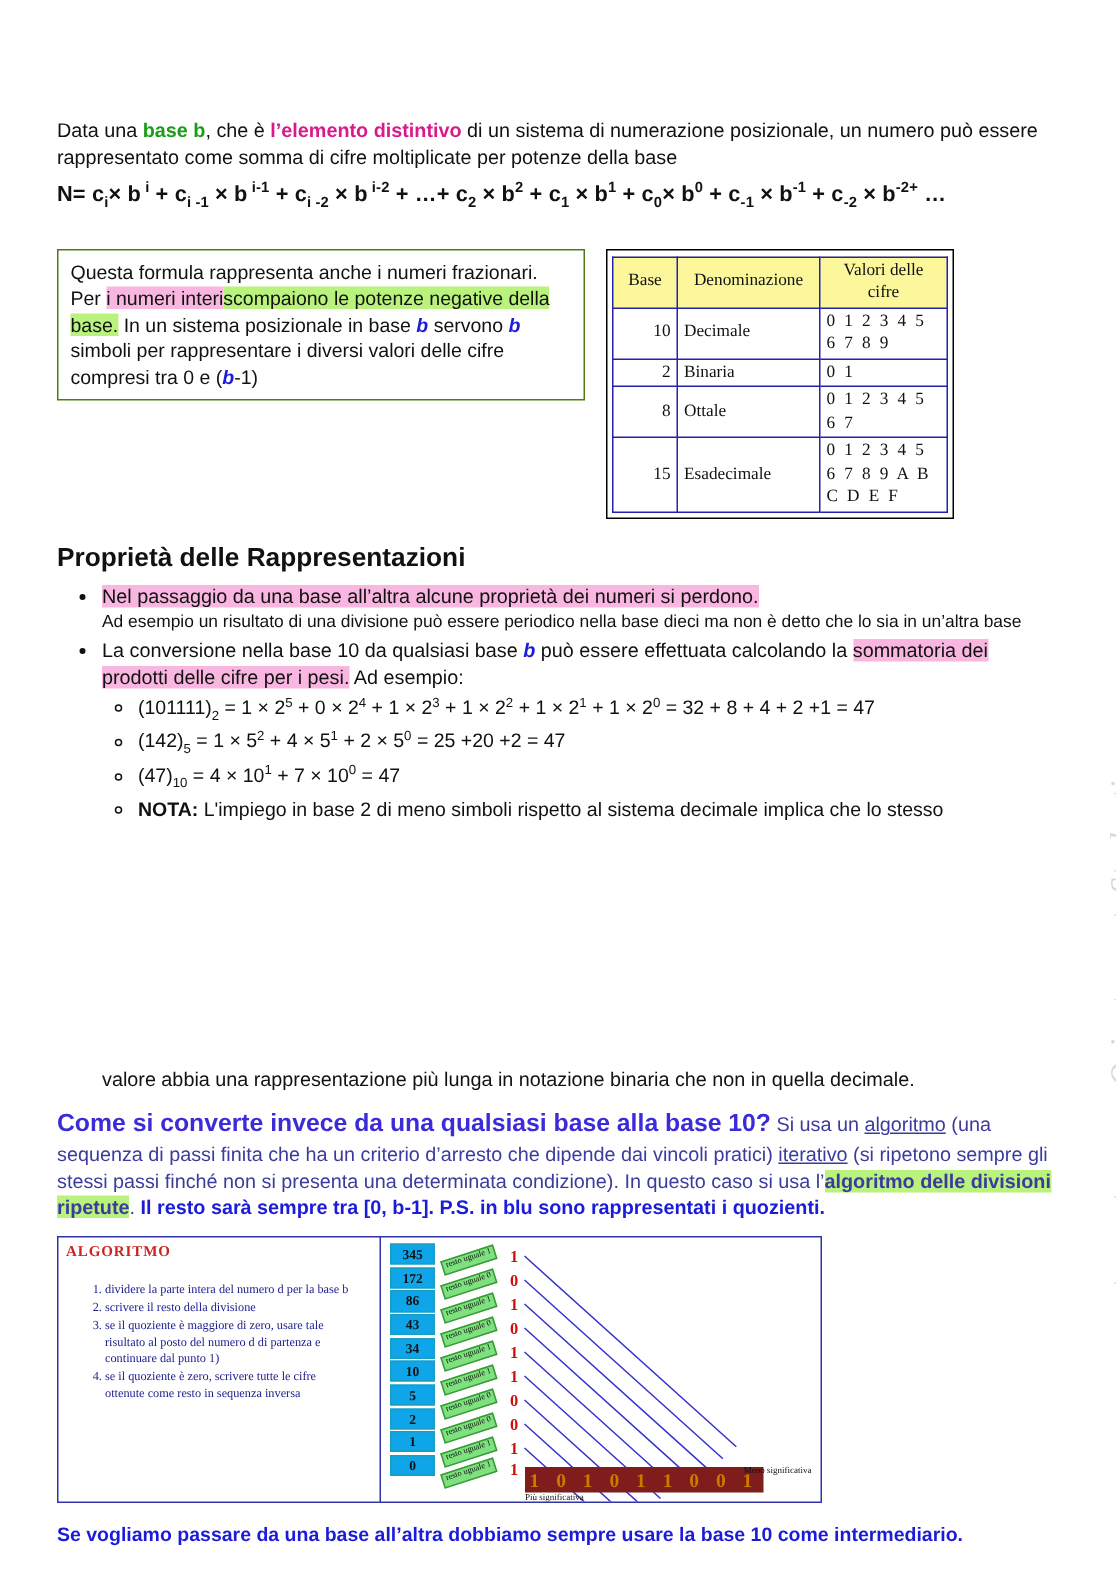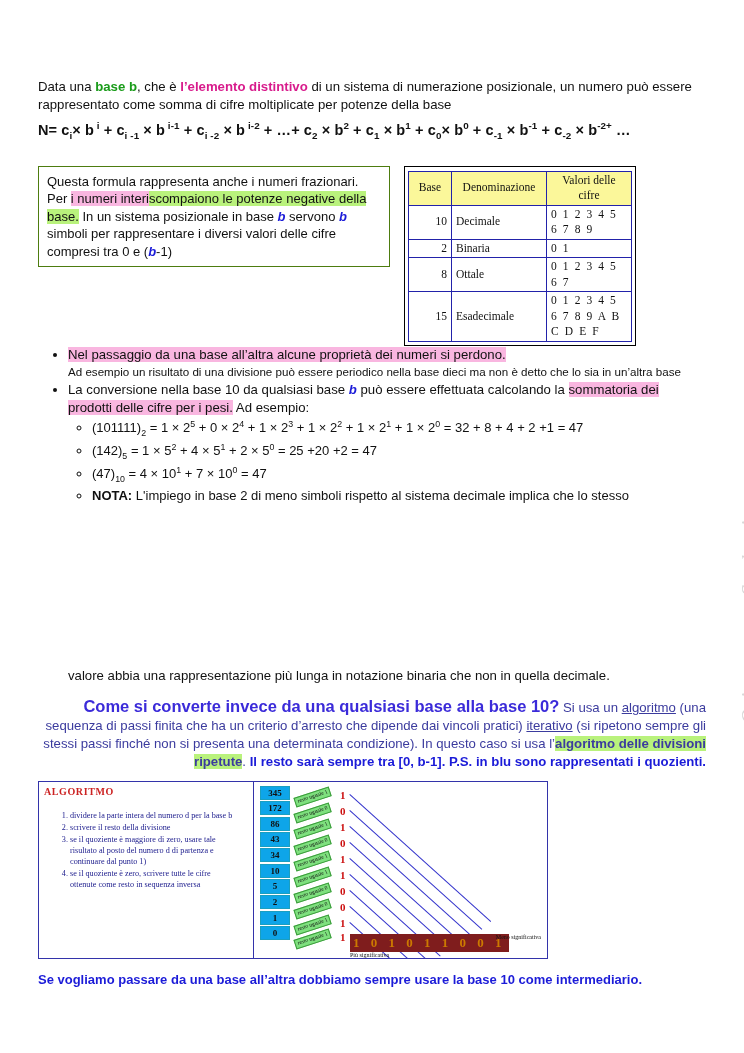--- a/index.html
+++ b/index.html
@@ -125,21 +125,21 @@
     padding-left: 30px;
   }
 
   h3.convert {
     font-size: 16.5px;
     font-weight: bold;
     color: #3b2bd9;
     margin: 8px 0 2px 0;
     display: inline;
   }
-  .convert-block { font-size: 13.2px; margin-top: 10px; text-align: right; }
+  .convert-block { font-size: 13.2px; margin-top: 10px; }
   .convert-tail { color: #3b3b9e; }
   .ps-line { color: #1b1bd8; font-weight: bold; }
 
   
   .figure {
     margin-top: 10px;
     display: flex;
     width: 510px;
     height: 178px;
   }
@@ -301,20 +301,21 @@
             <tr>
               <td class="base">15</td>
               <td class="den">Esadecimale</td>
               <td class="val">0 1 2 3 4 5 6 7 8 9 A B C D E F</td>
             </tr>
           </tbody>
         </table>
       </div>
     </div>
 
+    <h2 class="section">Proprietà delle Rappresentazioni</h2>
 
     <ul class="lvl1">
       <li>
         <span class="hl-pink">Nel passaggio da una base all’altra alcune proprietà dei numeri si perdono.</span>
         <span class="sub-note">Ad esempio un risultato di una divisione può essere periodico nella base dieci ma non è detto che lo sia in un’altra base</span>
       </li>
       <li>
         <span>La conversione nella base 10 da qualsiasi base </span><span class="t-blue bold ital">b</span><span> può essere effettuata calcolando la </span><span class="hl-pink">sommatoria dei prodotti delle cifre per i pesi.</span><span> Ad esempio:</span>
         <ul class="lvl2">
           <li>(101111)<sub>2</sub> = 1 × 2<sup>5</sup> + 0 × 2<sup>4</sup> + 1 × 2<sup>3</sup> + 1 × 2<sup>2</sup> + 1 × 2<sup>1</sup> + 1 × 2<sup>0</sup> = 32 + 8 + 4 + 2 +1 = 47</li>

